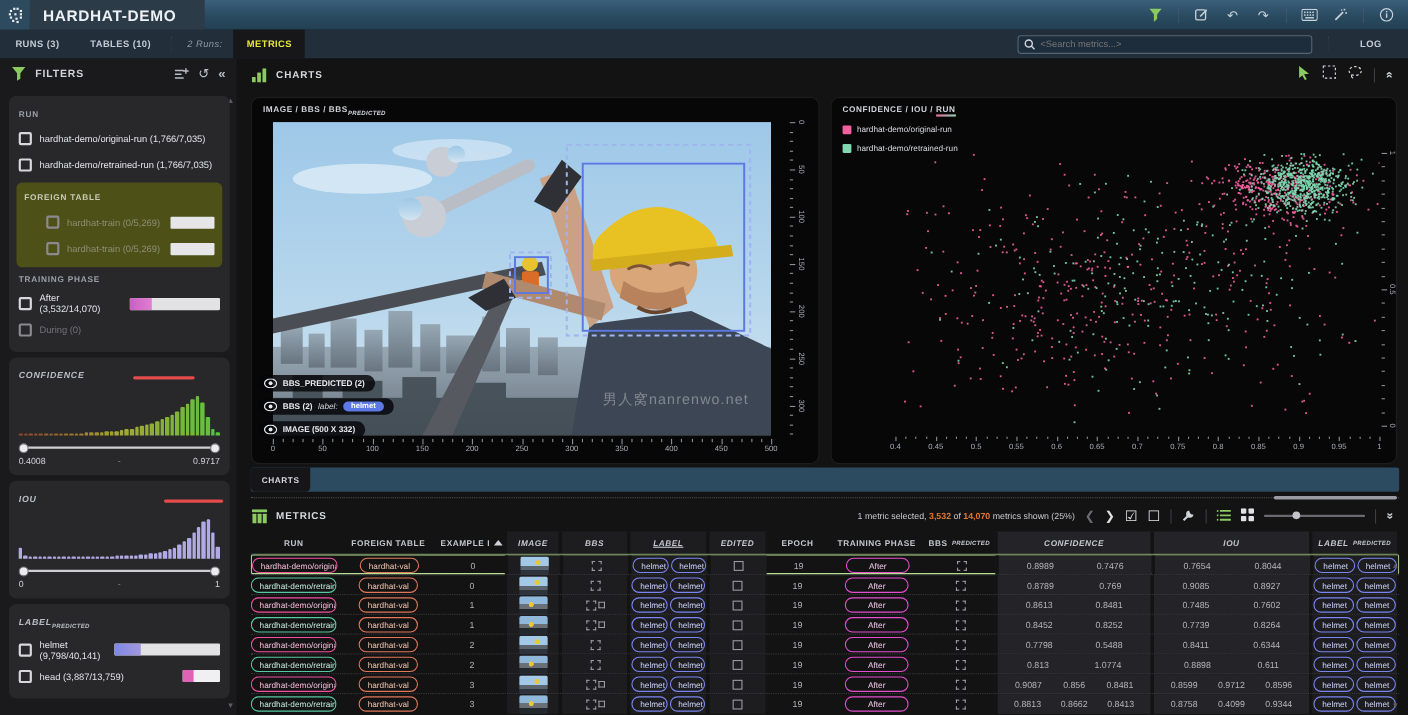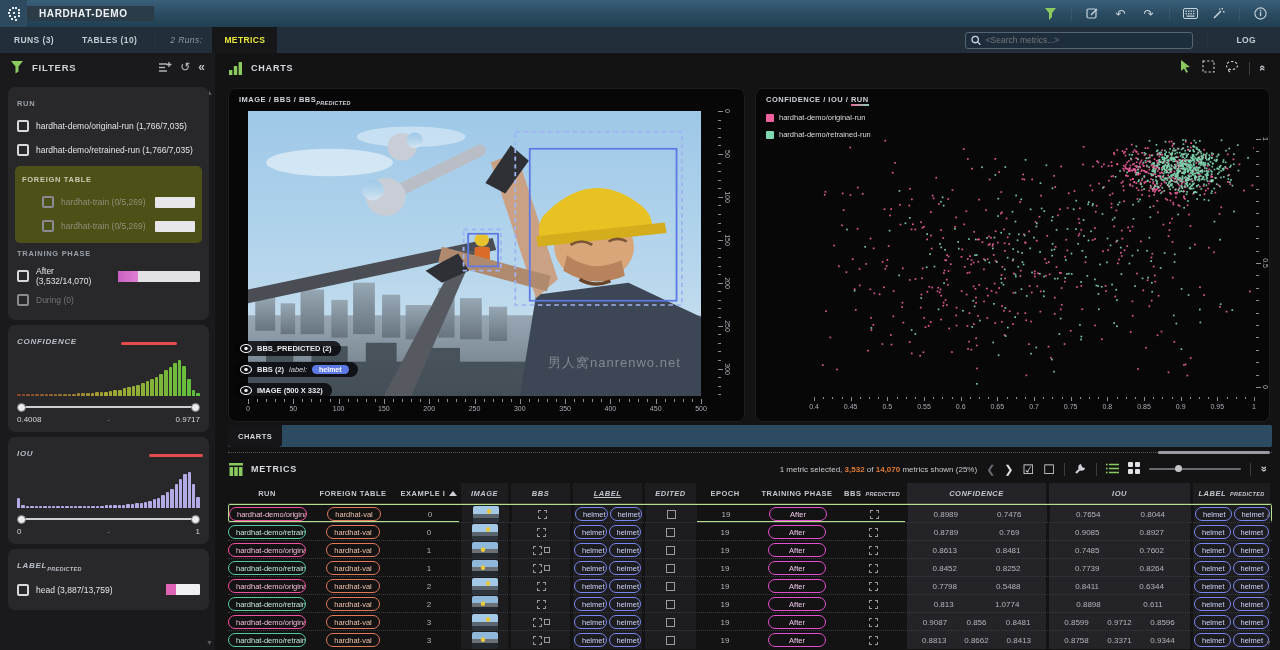--- a/index.html
+++ b/index.html
@@ -4,35 +4,35 @@
 <style>
   * { margin:0; padding:0; box-sizing:border-box; }
   html,body { width:1280px; height:650px; overflow:hidden; background:#101011;
     font-family:"Liberation Sans", sans-serif; color:#dcdce0; }
   .abs { position:absolute; }
   
   .topbar { position:absolute; left:0; top:0; width:1280px; height:27px;
     background:linear-gradient(180deg,#3a607a 0%, #2a4a60 55%, #214052 100%);
     display:flex; align-items:center; z-index:5;}
   .logo { width:27px; height:27px; background:#2e4a5e; display:flex; align-items:center; justify-content:center;}
-  .app-tab { height:15px; background:#2b3b48; display:flex; align-items:center; padding:0 26px 0 12px;
-    font-size:10px; font-weight:bold; letter-spacing:.6px; color:#eef2f5;}
+  .app-tab { height:27px; background:#2b3b48; display:flex; align-items:center; padding:0 26px 0 12px;
+    font-size:14px; font-weight:bold; letter-spacing:.6px; color:#eef2f5;}
   .tb-right { margin-left:auto; display:flex; align-items:center; gap:13px; padding-right:12px;}
   .tb-ic { width:15px; height:15px; display:flex; align-items:center; justify-content:center; color:#c6d2da; font-size:12px;}
   .tb-sep { width:1px; height:14px; background:#46607287; }
   
   .navbar { position:absolute; left:0; top:27px; width:1280px; height:26px; background:#222e39;
     display:flex; align-items:center; font-size:8.5px; letter-spacing:.4px; color:#c3ccd4; z-index:5;}
   .nv-item { padding:0 14px; font-weight:bold; }
   .nv-sep { width:1px; height:14px; border-left:1px dotted #47586655; margin:0 4px;}
   .nv-note { font-style:italic; color:#8d9aa5; padding:0 10px; }
   .nv-metrics { height:26px; display:flex; align-items:center; padding:0 12px; background:#17171a;
     color:#e7e83b; font-weight:bold; }
   .nv-right { margin-left:auto; display:flex; align-items:center; gap:10px; padding-right:10px;}
-  .searchbox { width:228px; height:17px; background:#1d2d3c; border:1px solid #536472; border-radius:3px;
+  .searchbox { width:268px; height:17px; background:#1d2d3c; border:1px solid #536472; border-radius:3px;
     display:flex; align-items:center; padding:0 5px; gap:4px;}
   .searchbox input { background:transparent; border:none; outline:none; color:#93a2ad; font-size:8.5px;
     font-family:"Liberation Sans",sans-serif; width:100%;}
   
   .sidebar { position:absolute; left:0; top:53px; width:215px; bottom:0; background:#1a1a1c; z-index:4;}
   .sb-head { height:28px; display:flex; align-items:center; gap:8px; padding:0 10px; }
   .sb-title { font-size:9.5px; font-weight:bold; letter-spacing:.8px; color:#cfd3d8; flex:1;}
   .sb-hic { color:#b9bdc2; font-size:12px; display:flex; align-items:center;}
   .sb-scroll { position:absolute; left:8px; right:6px; top:34px; bottom:2px; display:flex;
     flex-direction:column; gap:5px; overflow:hidden;}
@@ -402,20 +402,27 @@
         <span>0</span>
         <span style="color:#8a8a90;">-</span>
         <span>1</span>
       </div>
     </div>
     <div class="card">
       <div class="sec-label it">
         <span>LABEL</span><span class="sub">PREDICTED</span>
       </div>
       <div id="labelpred-items">
+          <div class="fitem">
+            <span class="cb"></span>
+            <span>helmet (9,798/40,141)</span>
+            <span class="fbar" style="width: 96px; background: rgb(226, 226, 228);">
+              <span class="fill" style="width: 24px; background: linear-gradient(90deg, rgb(125, 136, 232), rgb(162, 151, 221));"></span>
+            </span>
+          </div>
           <div class="fitem">
             <span class="cb"></span>
             <span>head (3,887/13,759)</span>
             <span class="fbar" style="width: 34px; background: rgb(240, 240, 242);">
               <span class="fill" style="width: 10px; background: rgb(223, 99, 180);"></span>
             </span>
           </div>
         </div>
     </div>
 
@@ -2753,21 +2760,21 @@
           <div class="td">
             <span class="bbsbox"></span>
           </div>
           <div class="td numcell">
             <span>0.8813</span>
             <span>0.8662</span>
             <span>0.8413</span>
           </div>
           <div class="td numcell">
             <span>0.8758</span>
-            <span>0.3371</span>
+            <span>0.4099</span>
             <span>0.9344</span>
           </div>
           <div class="td">
             <span class="pill blue">helmet</span>
             <span class="pill blue">helmet</span>
           </div>
         </div>
       </div>
     <span class="tz-arrow" style="top:28px;">▲</span>
     <span class="tz-arrow" style="bottom:4px;">▼</span>

